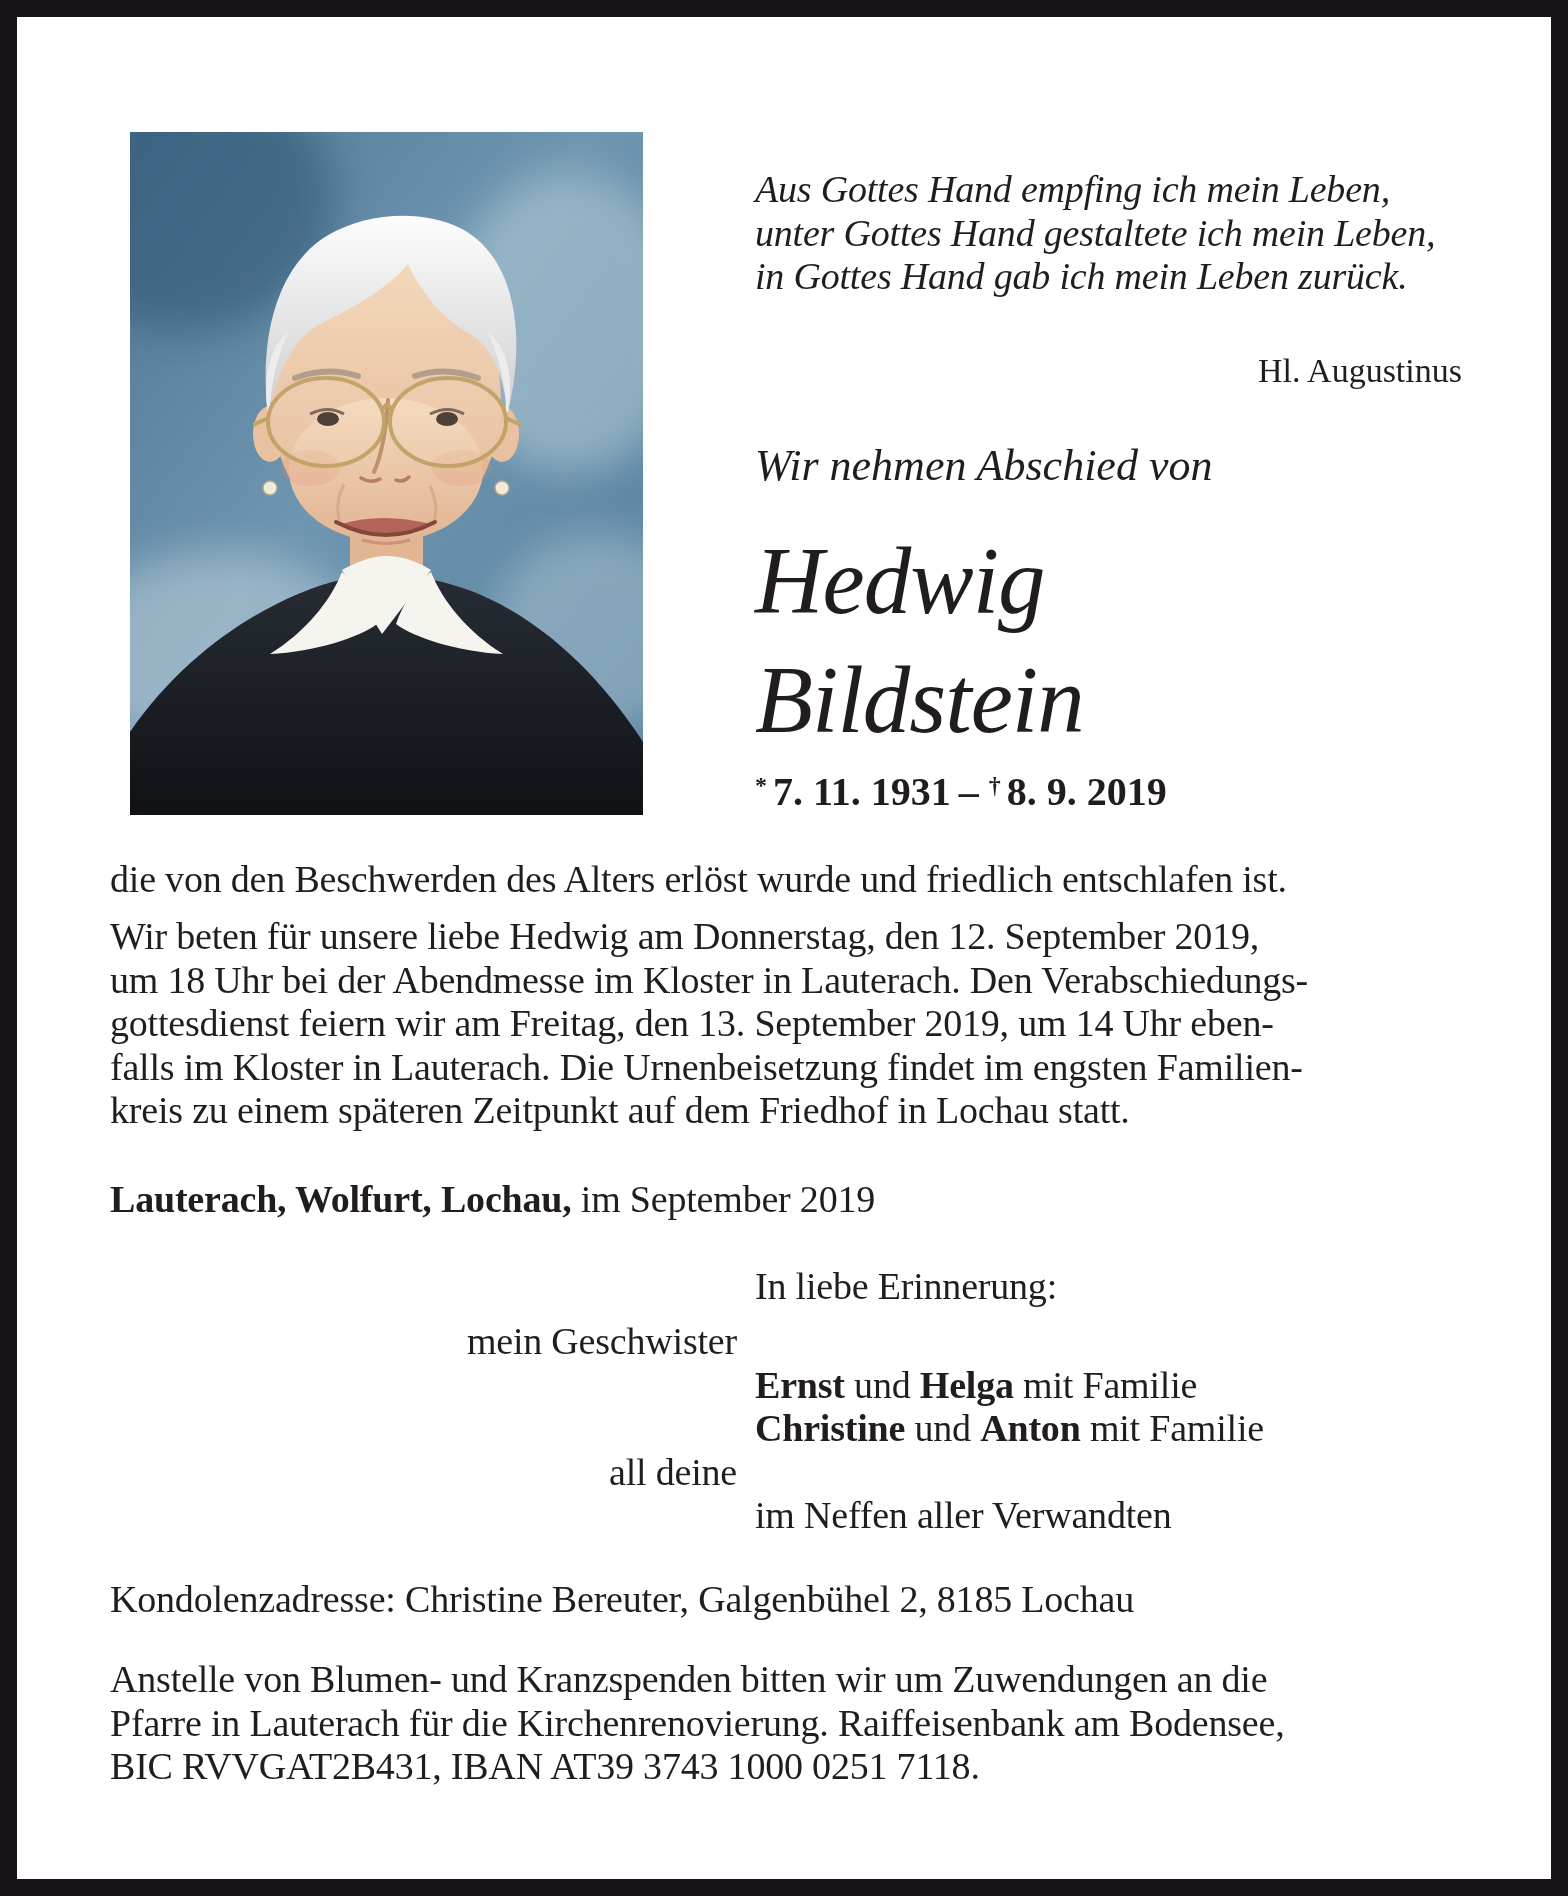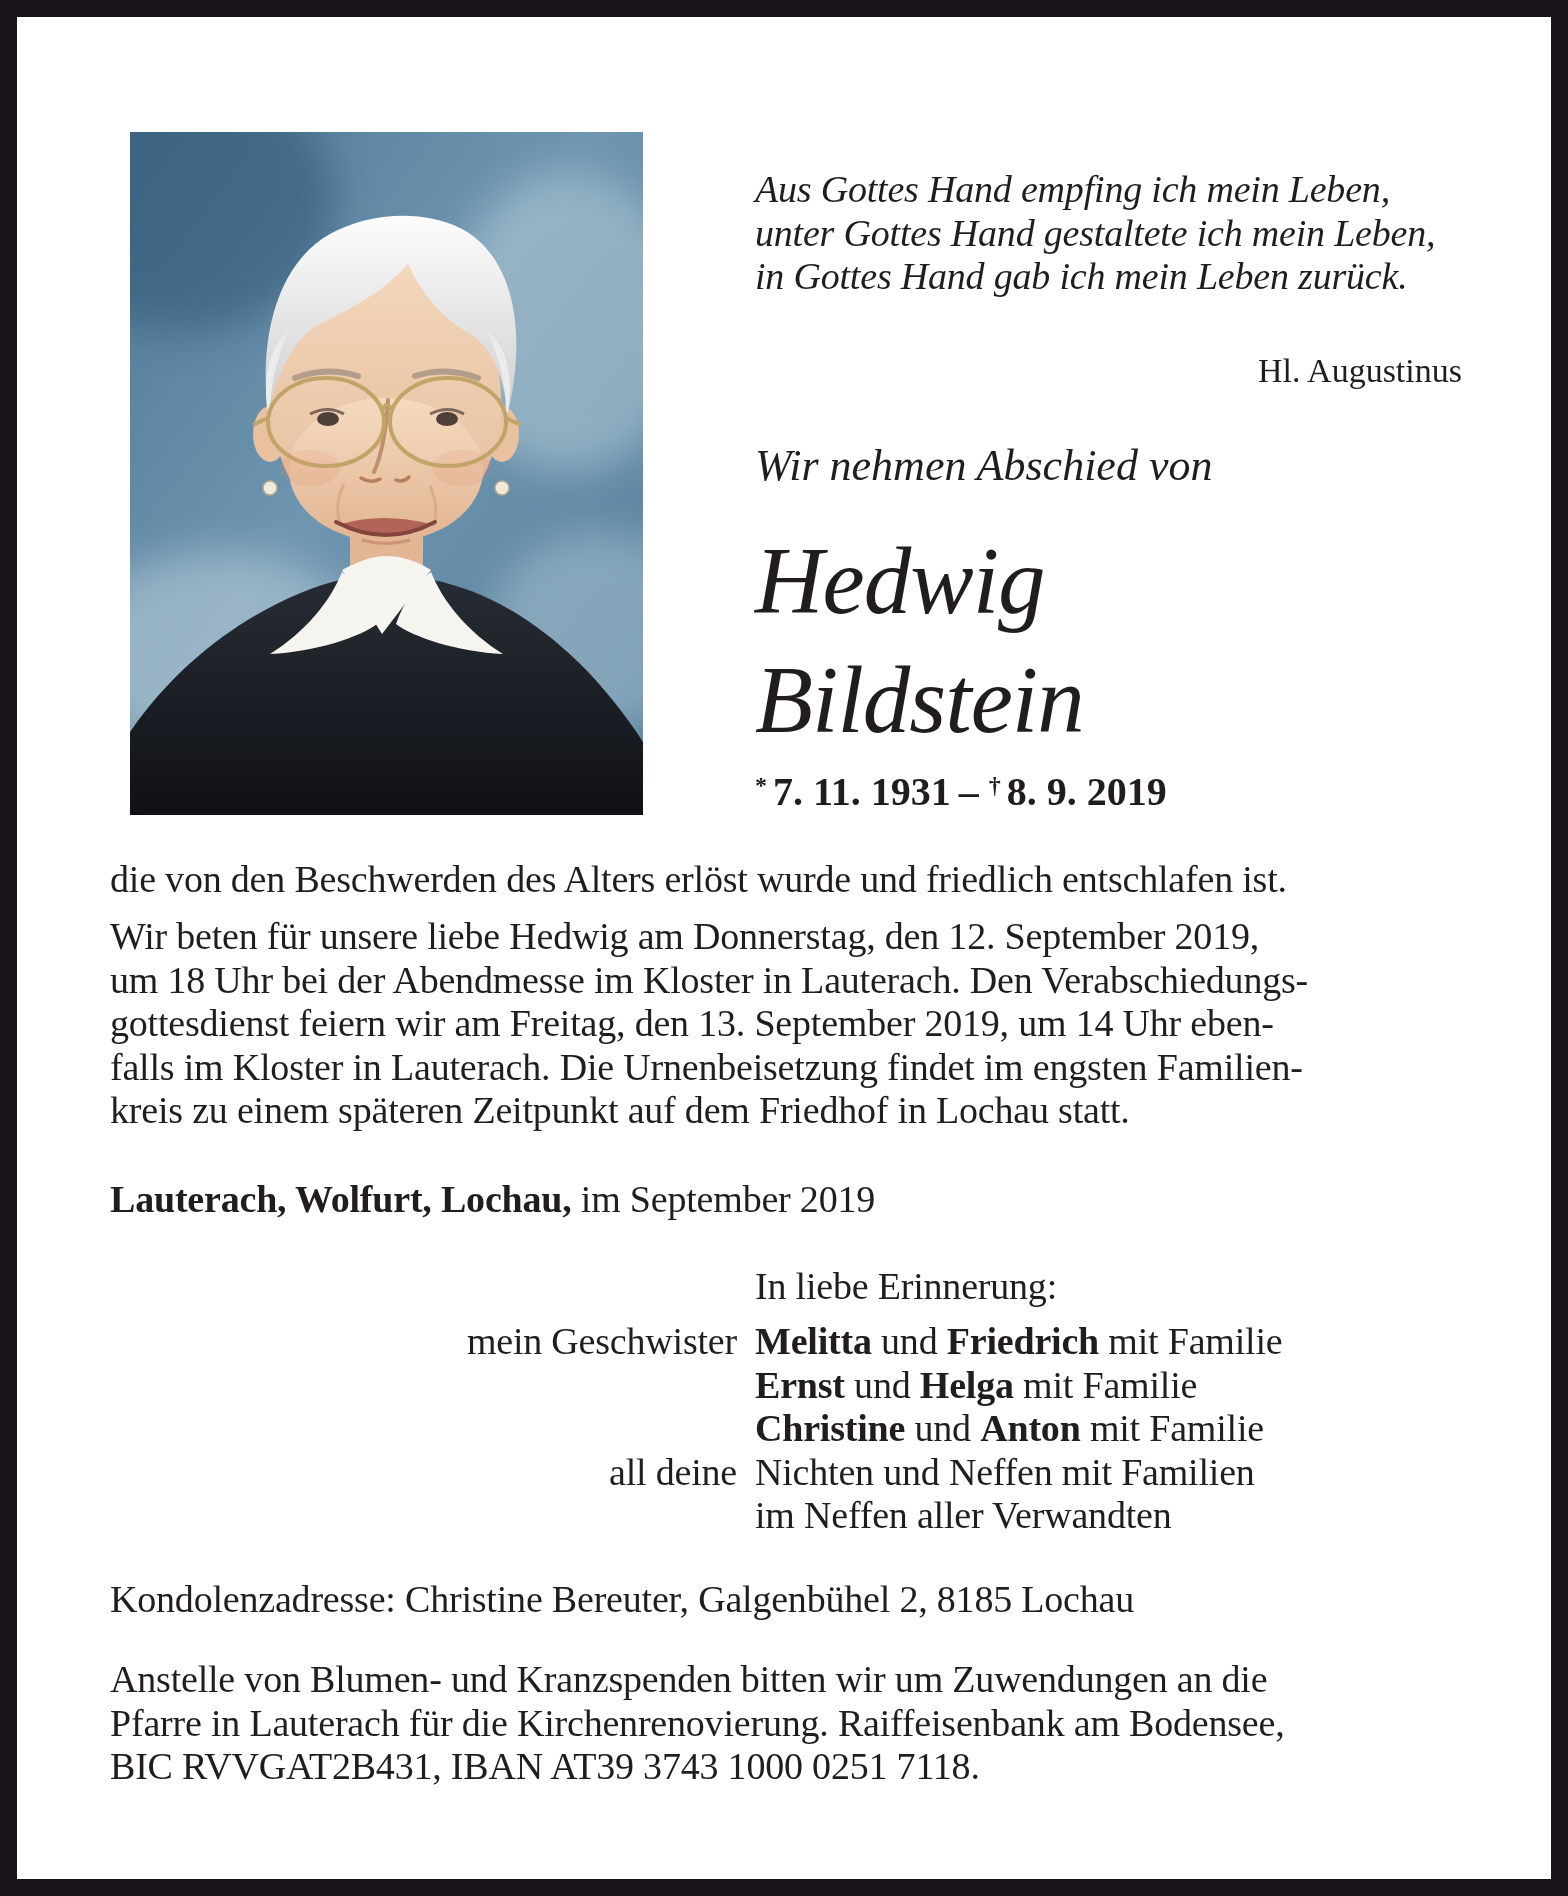--- a/index.html
+++ b/index.html
@@ -149,33 +149,31 @@
 kreis zu einem späteren Zeitpunkt auf dem Friedhof in Lochau statt.</div>
 
   <div class="abs bodytxt place-line">
     <b>Lauterach, Wolfurt, Lochau,</b><span> im September 2019</span>
   </div>
 
   <div class="abs bodytxt remember-heading">In liebe Erinnerung:</div>
   <div class="abs bodytxt remember-rows">
       <div class="r-row">
         <span class="r-label">mein Geschwister</span>
-        <span class="r-text"><b>Melitta</b><span> und </span><b>Friedrich</b><span> mit Familie</span></span>
       </div>
       <div class="r-row">
         <span class="r-label"></span>
         <span class="r-text"><b>Ernst</b><span> und </span><b>Helga</b><span> mit Familie</span></span>
       </div>
       <div class="r-row">
         <span class="r-label"></span>
         <span class="r-text"><b>Christine</b><span> und </span><b>Anton</b><span> mit Familie</span></span>
       </div>
       <div class="r-row">
         <span class="r-label">all deine</span>
-        <span class="r-text"><span>Nichten und Neffen mit Familien</span></span>
       </div>
       <div class="r-row">
         <span class="r-label"></span>
         <span class="r-text"><span>im Neffen aller Verwandten</span></span>
       </div>
     </div>
 
   <div class="abs bodytxt kondolenz">Kondolenzadresse: Christine Bereuter, Galgenbühel 2, 8185 Lochau</div>
   <div class="abs bodytxt donation pre">Anstelle von Blumen- und Kranzspenden bitten wir um Zuwendungen an die
 Pfarre in Lauterach für die Kirchenrenovierung. Raiffeisenbank am Bodensee,

